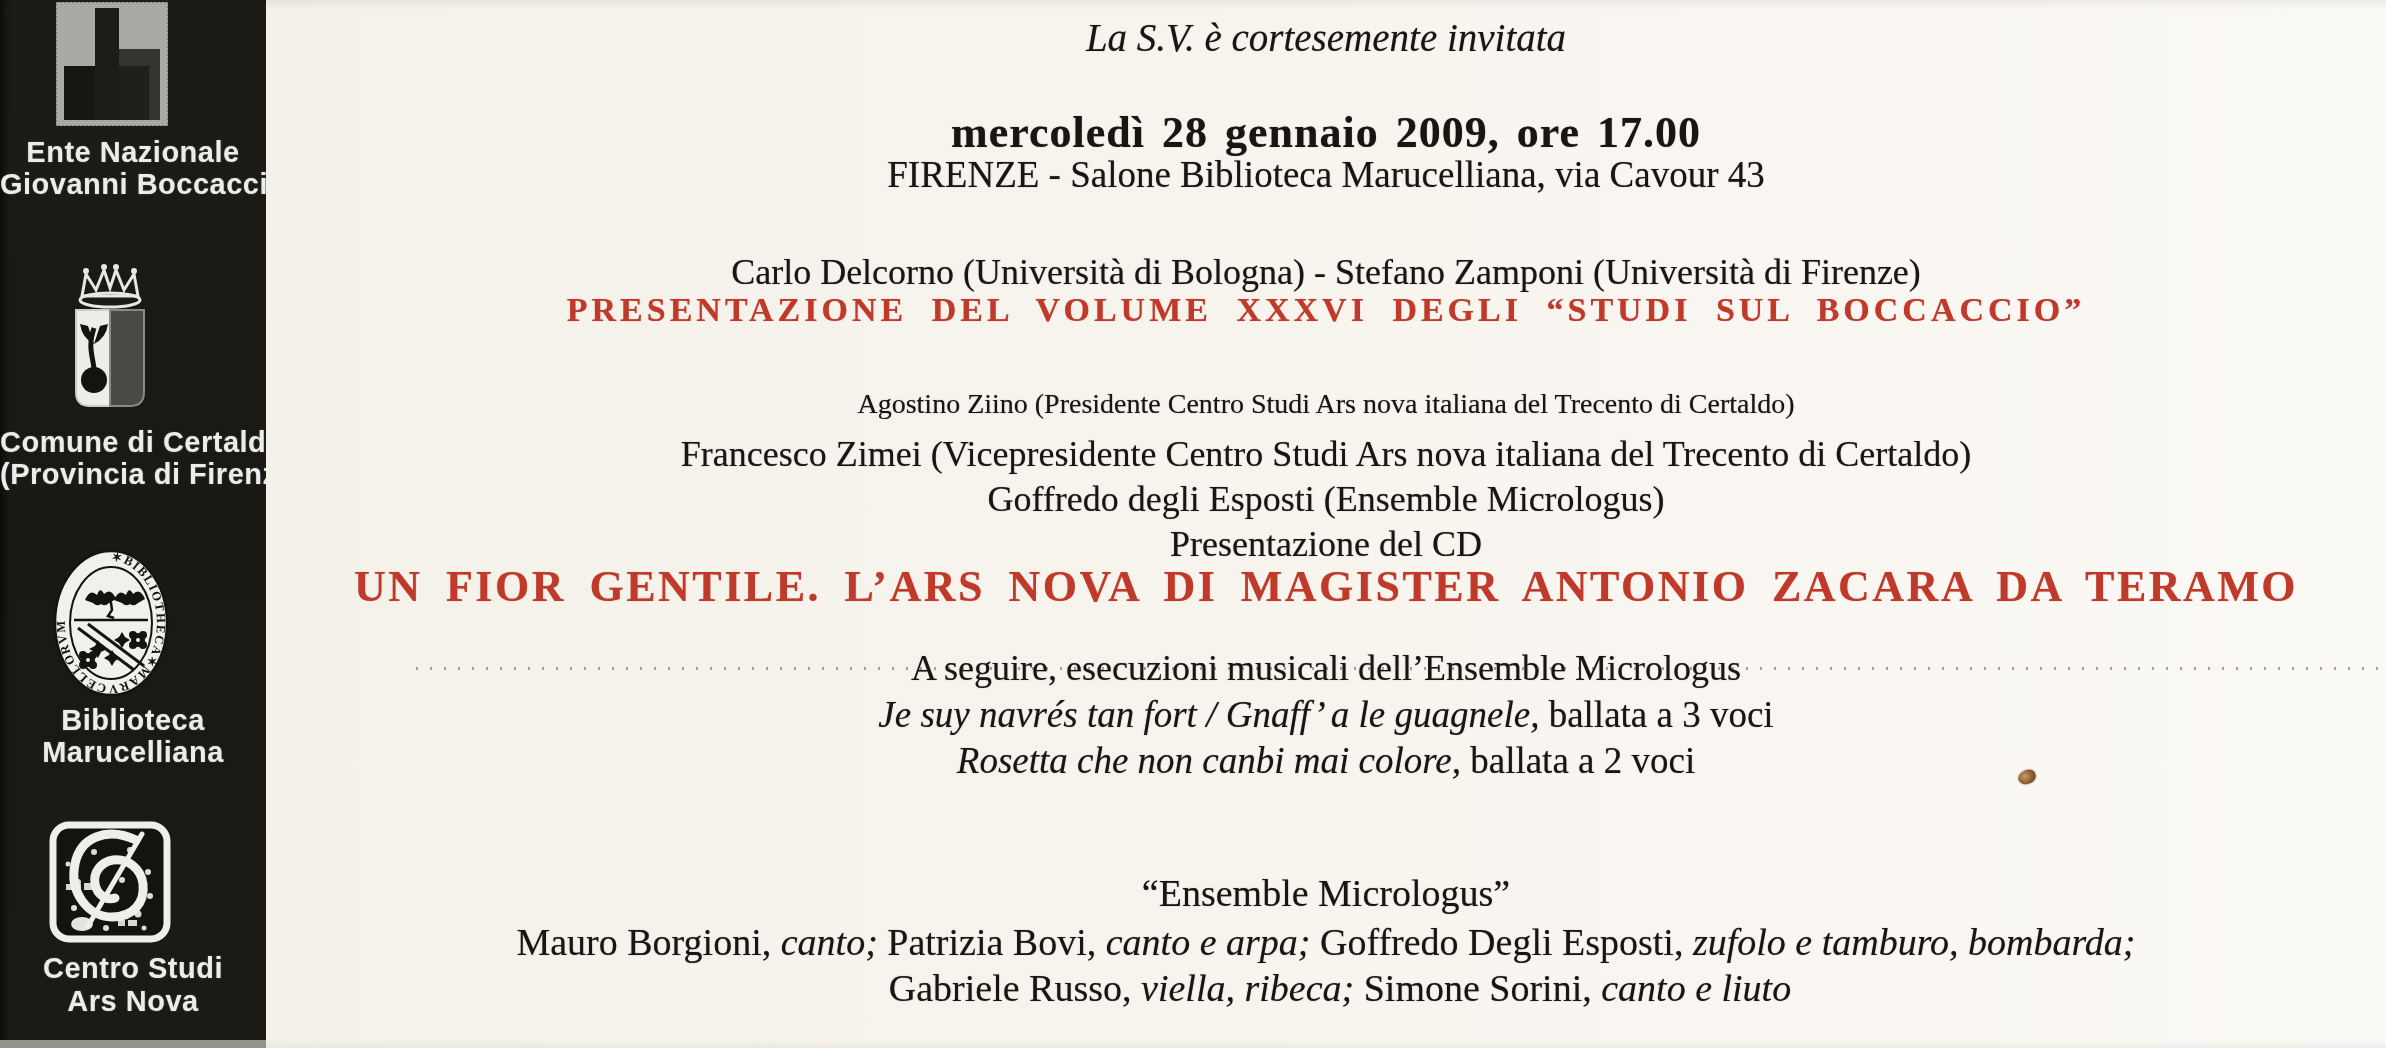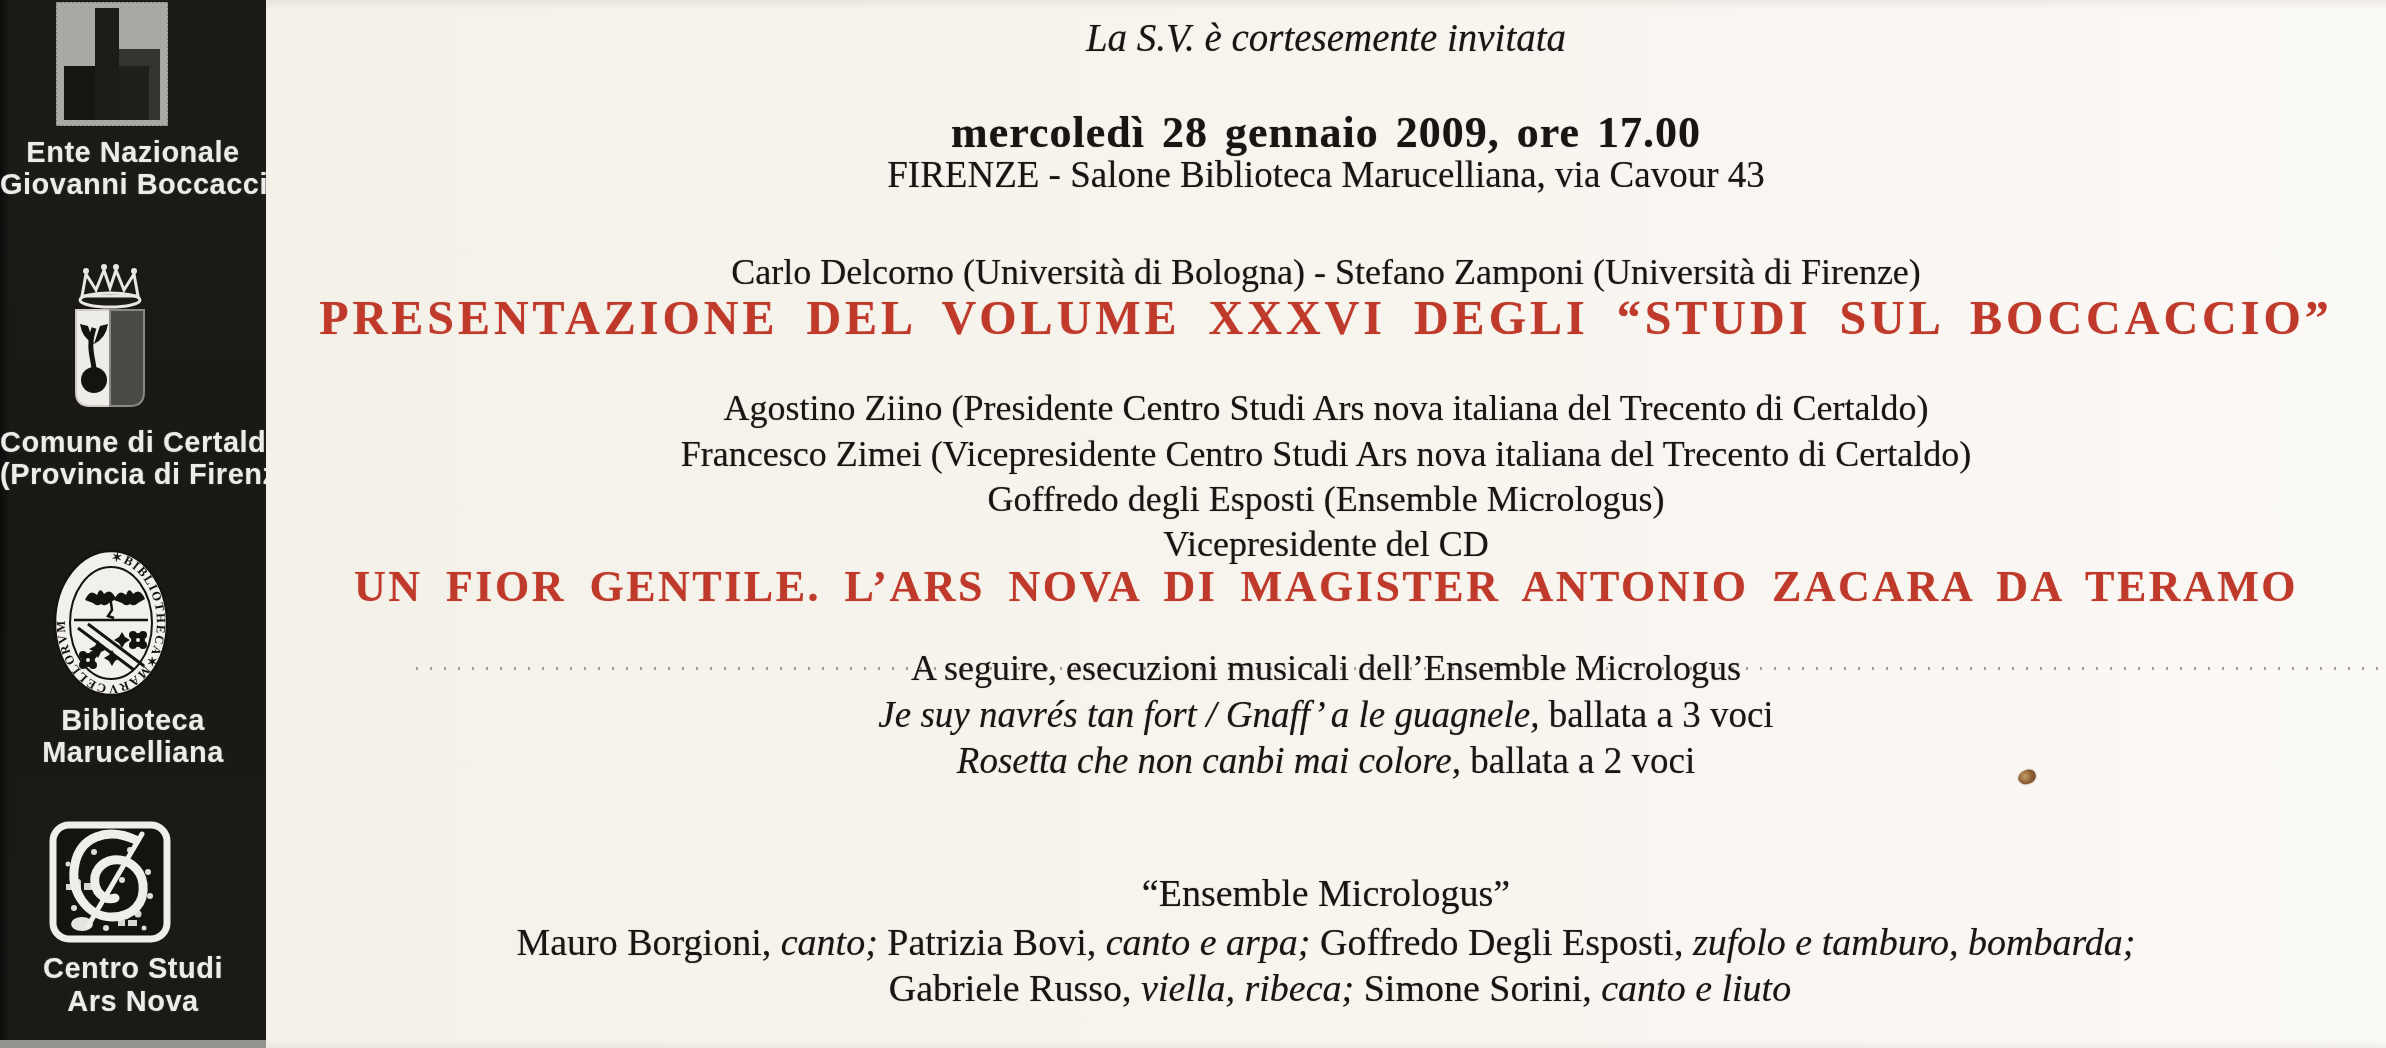--- a/index.html
+++ b/index.html
@@ -45,22 +45,22 @@
   }
   .it{font-style:italic;}
   .red{
     color:#bf3a2a;font-weight:700;
     text-shadow:0 0 1px rgba(191,58,42,.55);
   }
   .l-salutation{top:16px;font-size:39px;font-style:italic;}
   .l-date{top:108px;font-size:44px;font-weight:700;letter-spacing:1px;word-spacing:5px;}
   .l-location{top:154px;font-size:37px;}
   .l-presenters{top:252px;font-size:36px;}
-  .l-red1{top:290px;font-size:48px;letter-spacing:4px;word-spacing:12px;}
-  .l-sp0{top:388px;font-size:36px;}
+  .l-red1{top:290px;font-size:34px;letter-spacing:4px;word-spacing:12px;}
+  .l-sp0{top:388px;font-size:28px;}
   .l-sp1{top:434px;font-size:36px;}
   .l-sp2{top:479px;font-size:36px;}
   .l-cdintro{top:524px;font-size:36px;}
   .l-red2{top:562px;font-size:44px;letter-spacing:2.5px;word-spacing:10px;}
   .l-aseguire{top:648px;font-size:36px;}
   .l-prog0{top:694px;font-size:37px;}
   .l-prog1{top:740px;font-size:37px;}
   .l-prog2{top:786px;font-size:37px;}
   .l-ensemble{top:872px;font-size:38px;}
   .l-mus0{top:921px;font-size:38px;}
@@ -199,21 +199,21 @@
     <div class="line l-location">FIRENZE - Salone Biblioteca Marucelliana, via Cavour 43</div>
 
     <div class="line l-presenters">Carlo Delcorno (Università di Bologna) - Stefano Zamponi (Università di Firenze)</div>
 
     <div class="line l-red1 red">PRESENTAZIONE DEL VOLUME XXXVI DEGLI “STUDI SUL BOCCACCIO”</div>
 
     <div class="line l-sp0">Agostino Ziino (Presidente Centro Studi Ars nova italiana del Trecento di Certaldo)</div>
     <div class="line l-sp1">Francesco Zimei (Vicepresidente Centro Studi Ars nova italiana del Trecento di Certaldo)</div>
     <div class="line l-sp2">Goffredo degli Esposti (Ensemble Micrologus)</div>
 
-    <div class="line l-cdintro">Vicepresidente del CD</div>
+    <div class="line l-cdintro">Presentazione del CD</div>
 
     <div class="line l-red2 red">UN FIOR GENTILE. L’ARS NOVA DI MAGISTER ANTONIO ZACARA DA TERAMO</div>
 
     <div class="line l-aseguire">A seguire, esecuzioni musicali dell’Ensemble Micrologus</div>
 
     <div class="line l-prog0"><span class="it">Je suy navrés tan fort / Gnaff’ a le guagnele,</span><span> ballata a 3 voci</span></div>
     <div class="line l-prog1"><span class="it">Rosetta che non canbi mai colore,</span><span> ballata a 2 voci</span></div>
 
     <div class="line l-ensemble">“Ensemble Micrologus”</div>
 

